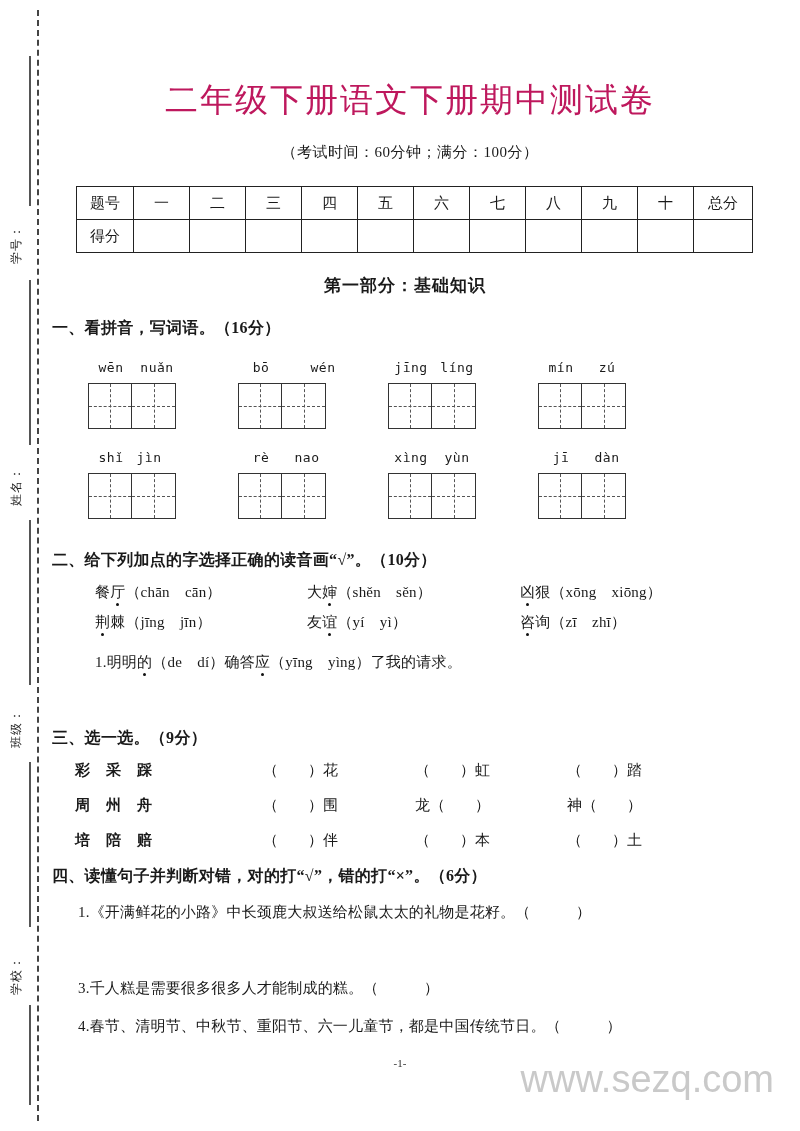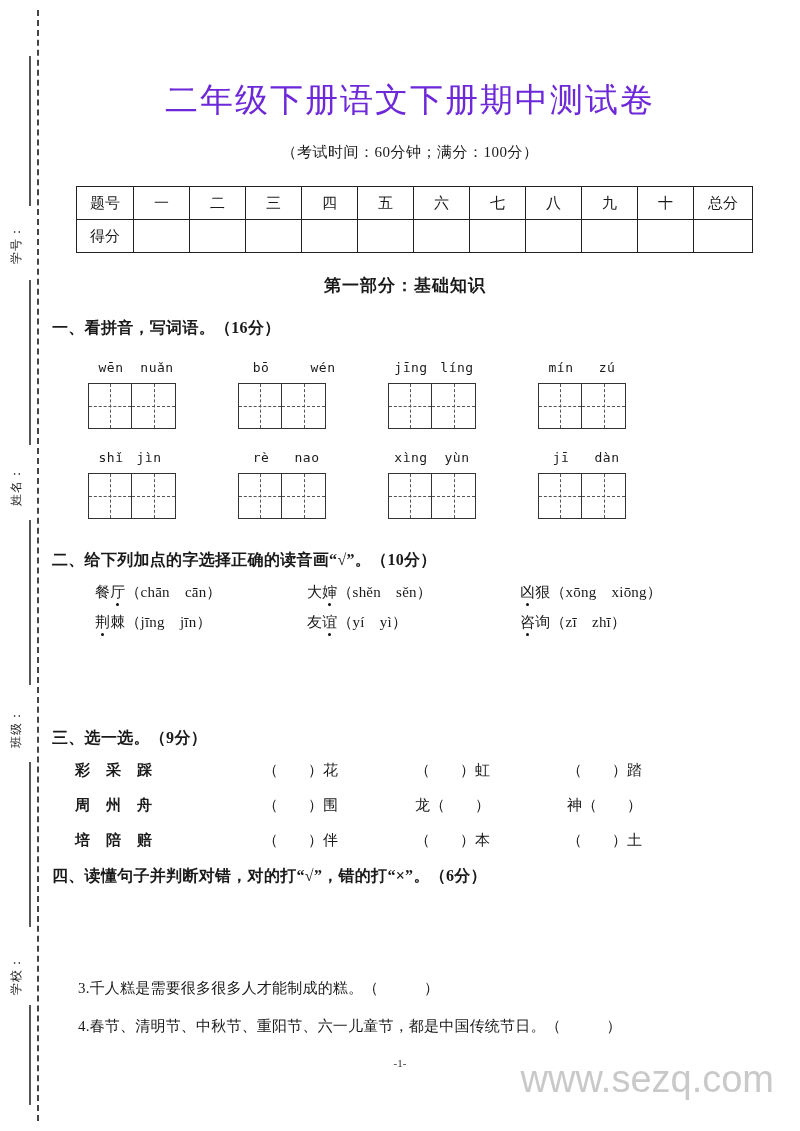--- a/index.html
+++ b/index.html
@@ -52,21 +52,21 @@
   .paper-title {
     position: absolute;
     left: 60px;
     top: 78px;
     width: 700px;
     text-align: center;
     font-size: 33px;
     letter-spacing: 2px;
     font-weight: 400;
     font-family: "DejaVu Serif", "Liberation Serif", serif;
-    color: #6d28d9;
+    color: #be185d;
   }
   .paper-subtitle {
     position: absolute;
     left: 60px;
     top: 143px;
     width: 700px;
     text-align: center;
     font-size: 15px;
     letter-spacing: 0.5px;
   }
@@ -334,39 +334,43 @@
   <div class="body-line" style="left:95px;top:613px;">
     <span></span><span class="dotchar">荆</span><span>棘</span><span>（jīng　jīn）</span>
   </div>
   <div class="body-line" style="left:307px;top:613px;">
     <span>友</span><span class="dotchar">谊</span><span></span><span>（yí　yì）</span>
   </div>
   <div class="body-line" style="left:520px;top:613px;">
     <span></span><span class="dotchar">咨</span><span>询</span><span>（zī　zhī）</span>
   </div>
 
+  <div class="body-line" style="left:95px;top:653px;">
+    <span>1.</span><span>明明</span><span class="dotchar">的</span><span>（de　dí）</span><span>确答</span><span class="dotchar">应</span><span>（yīng　yìng）</span><span>了我的请求。</span>
+  </div>
 
   <div class="q-heading" style="top:728px;">三、选一选。（9分）</div>
 
   <div class="pick-chars" style="left:75px;top:761px;">彩采踩</div>
   <div class="pick-slot" style="left:263px;top:761px;">（　　）花</div>
   <div class="pick-slot" style="left:415px;top:761px;">（　　）虹</div>
   <div class="pick-slot" style="left:567px;top:761px;">（　　）踏</div>
 
   <div class="pick-chars" style="left:75px;top:796px;">周州舟</div>
   <div class="pick-slot" style="left:263px;top:796px;">（　　）围</div>
   <div class="pick-slot" style="left:415px;top:796px;">龙（　　）</div>
   <div class="pick-slot" style="left:567px;top:796px;">神（　　）</div>
 
   <div class="pick-chars" style="left:75px;top:831px;">培陪赔</div>
   <div class="pick-slot" style="left:263px;top:831px;">（　　）伴</div>
   <div class="pick-slot" style="left:415px;top:831px;">（　　）本</div>
   <div class="pick-slot" style="left:567px;top:831px;">（　　）土</div>
 
   <div class="q-heading" style="top:866px;">四、读懂句子并判断对错，对的打“√”，错的打“×”。（6分）</div>
 
+  <div class="body-line" style="left:78px;top:903px;">1.《开满鲜花的小路》中长颈鹿大叔送给松鼠太太的礼物是花籽。（　　　）</div>
   <div class="body-line" style="left:78px;top:979px;">3.千人糕是需要很多很多人才能制成的糕。（　　　）</div>
   <div class="body-line" style="left:78px;top:1017px;">4.春节、清明节、中秋节、重阳节、六一儿童节，都是中国传统节日。（　　　）</div>
 
   <div class="page-number">-1-</div>
   <div class="watermark">www.sezq.com</div>
 
 </div>
 
 </body></html>

